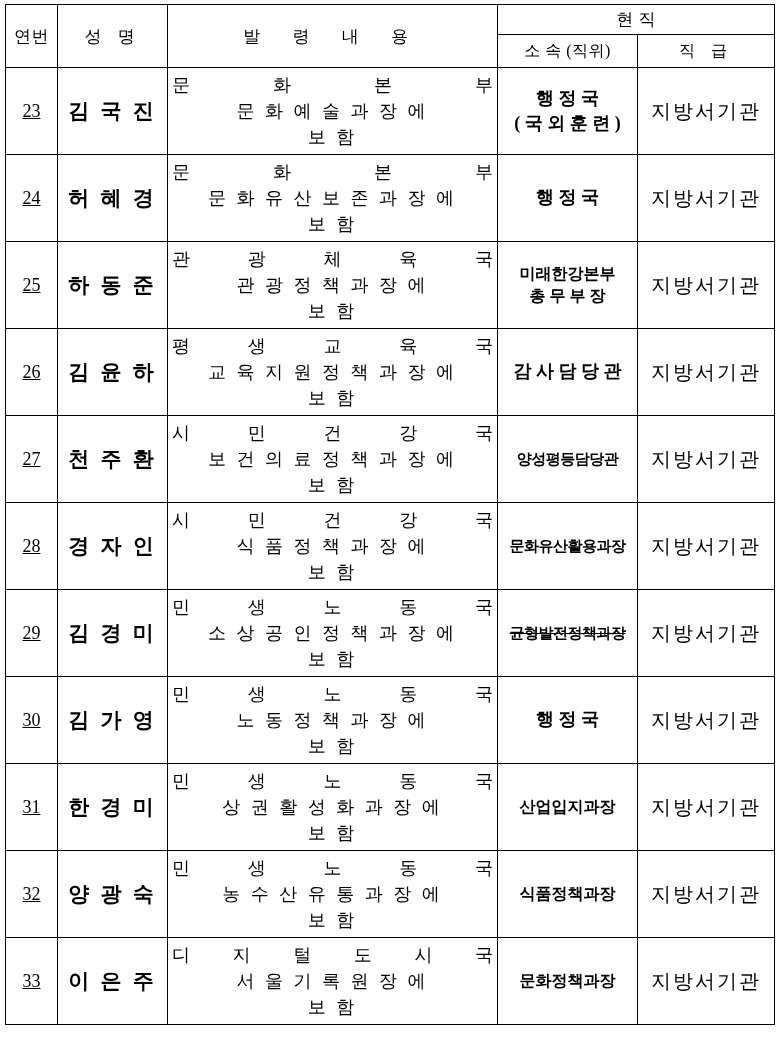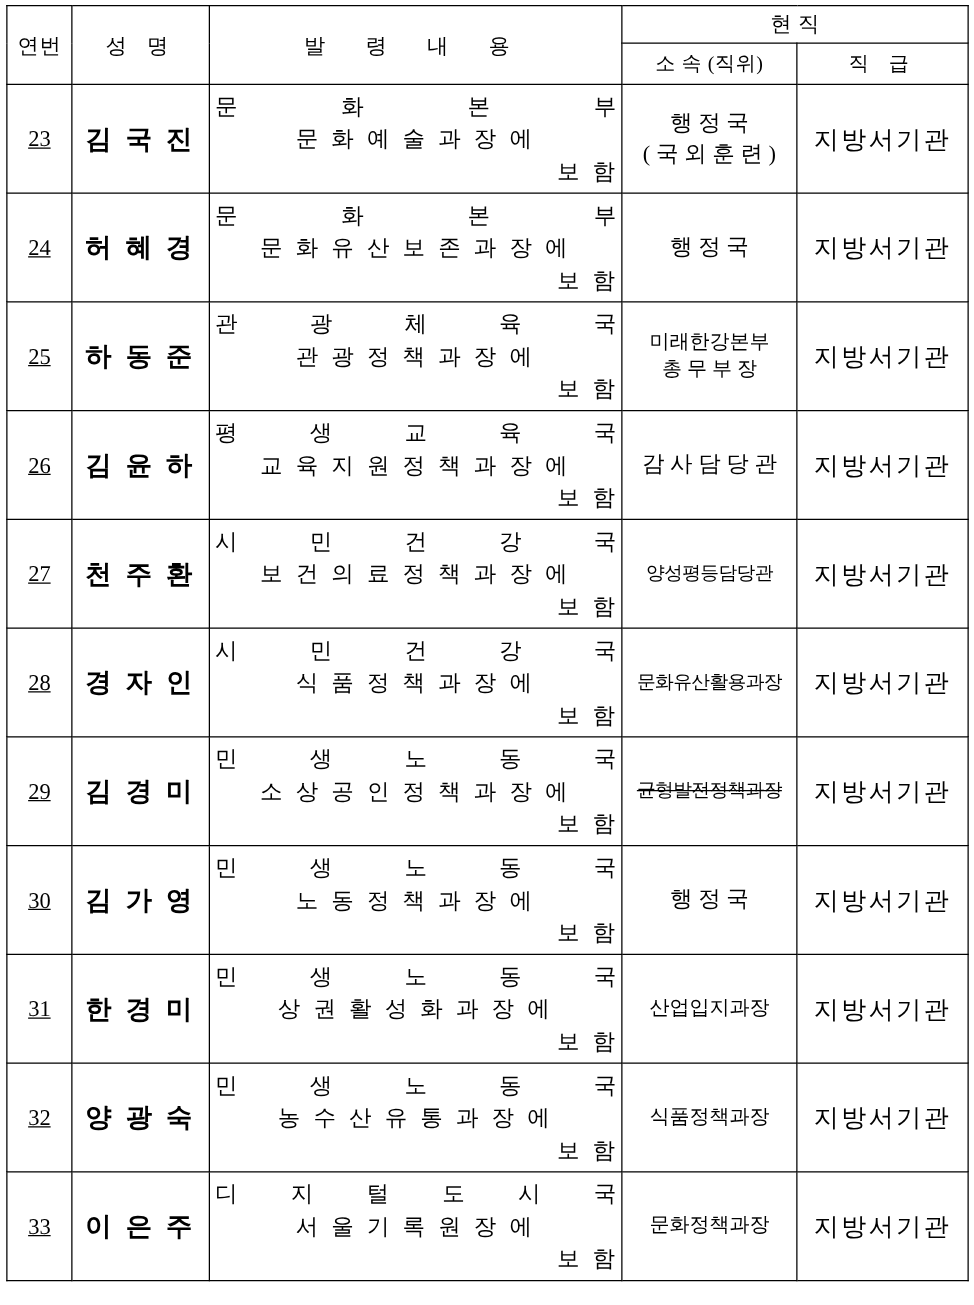--- a/index.html
+++ b/index.html
@@ -90,23 +90,24 @@
   .ln1 span { display: inline-block; }
   .ln2 {
     display: flex;
     justify-content: space-between;
     padding: 0 2px;
     font-size: 18px;
     letter-spacing: 1px;
     flex-direction: column;
   }
   .ln2 .seg-a { letter-spacing: 3px; }
-  .ln2 .seg-b { letter-spacing: 3px; text-align: right; }
+  .ln2 .seg-b { letter-spacing: 3px; }
   td.dept {
     font-size: 18px;
+    font-weight: bold;
   }
   td.dept .d-line {
     display: block;
     line-height: 1.4;
   }
   td.dept.small { font-size: 16px; }
   td.dept.xsmall { font-size: 15px; letter-spacing: -0.5px; text-align: center; }
   td.dept.strike { position: relative; }
   td.dept.strike .d-line.struck {
     text-decoration: line-through;

